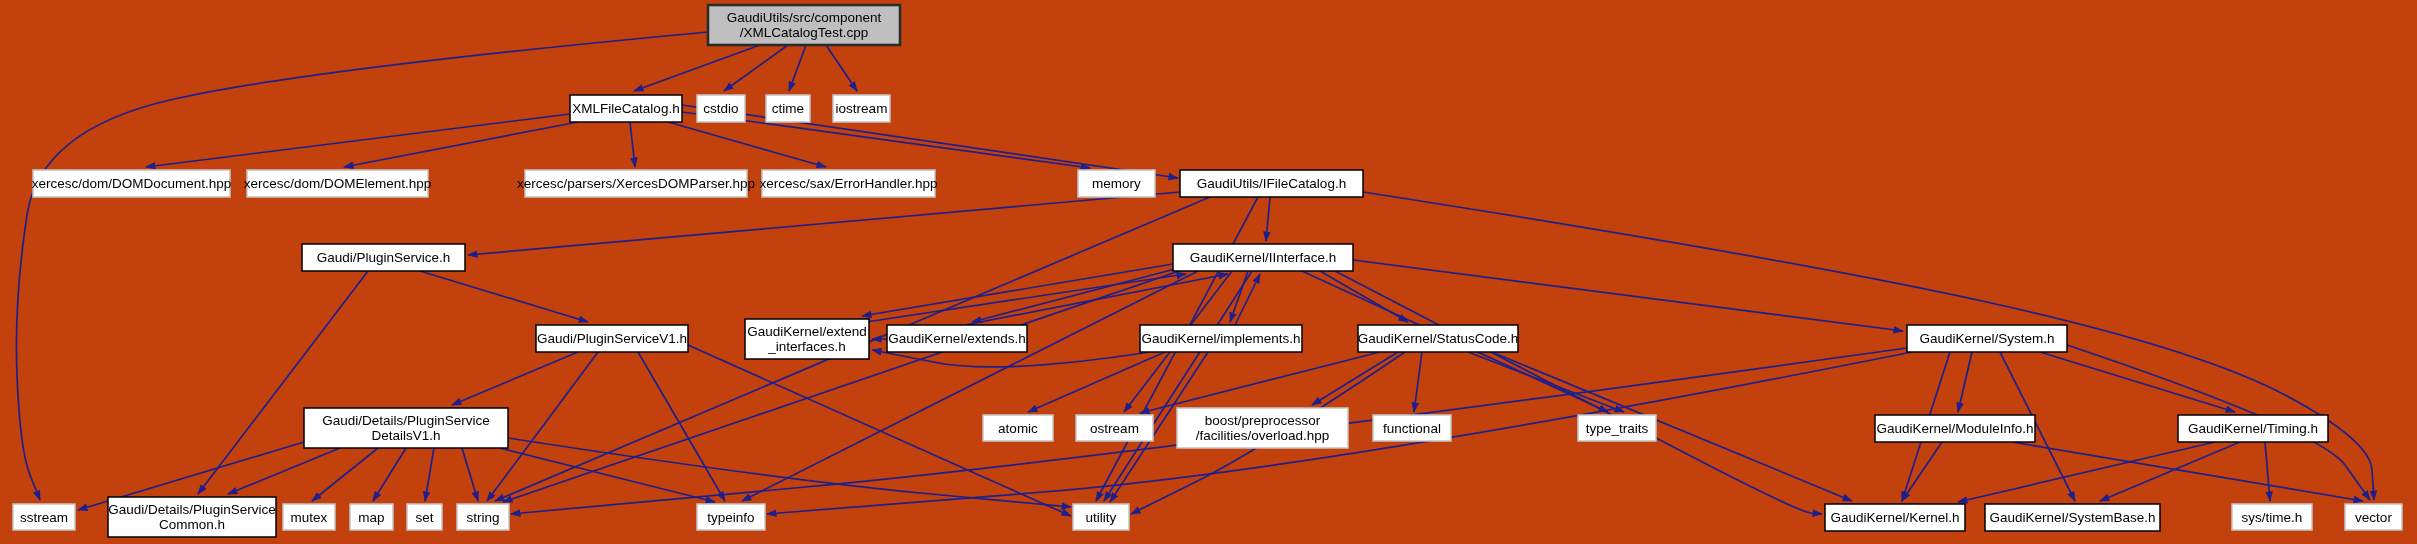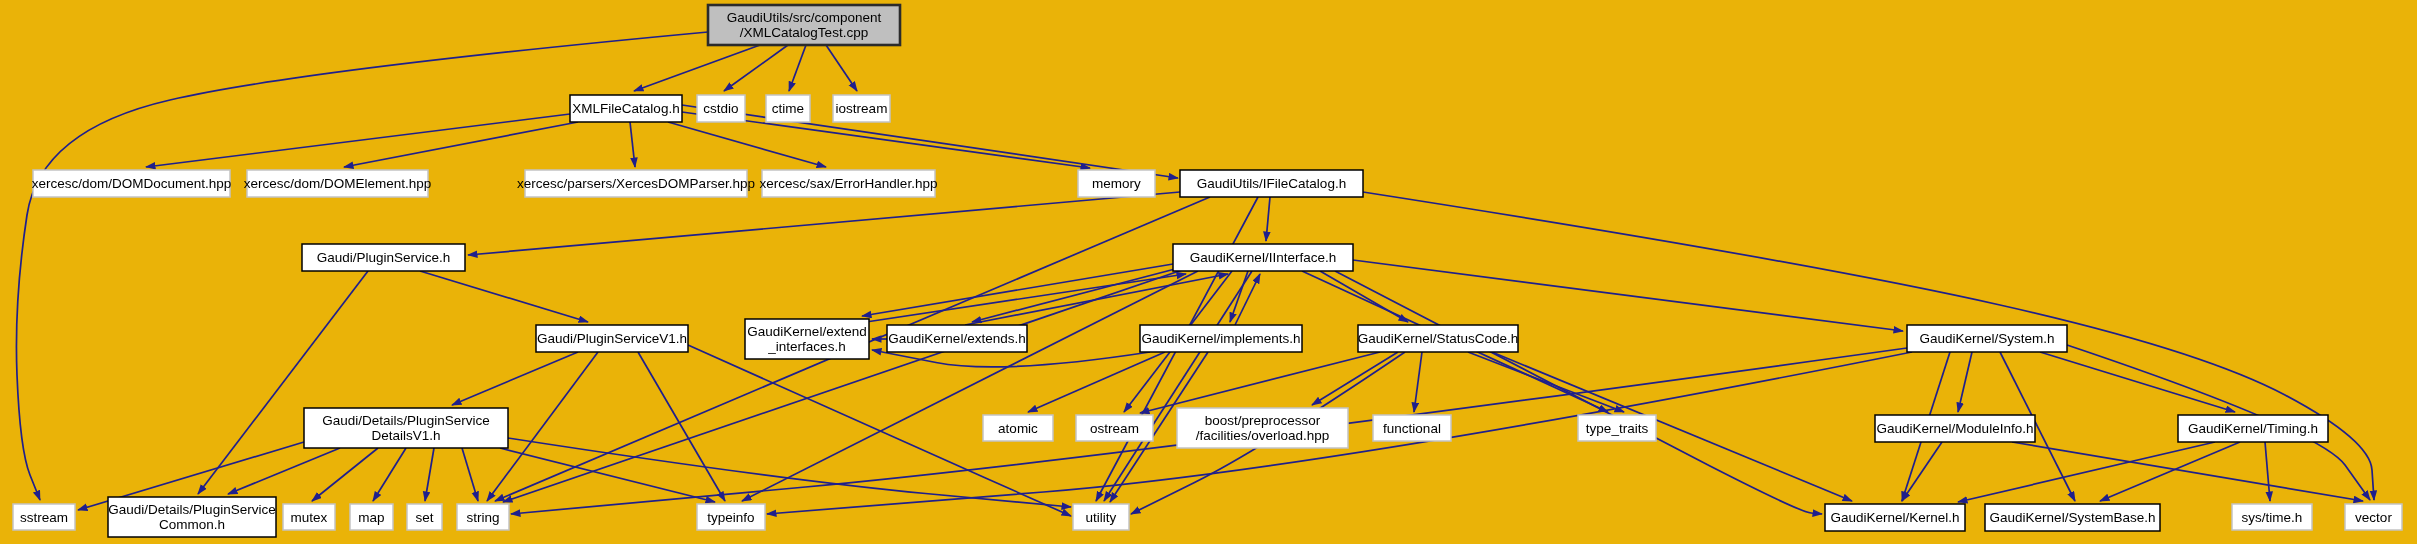--- a/index.html
+++ b/index.html
@@ -1,16 +1,16 @@
 <!DOCTYPE html>
 <html><head>
 <meta charset="utf-8">
 <style>
   html,body{margin:0;padding:0;background:#ffffff;}
-  .stage{position:relative;width:2417px;height:544px;background:#eab308;overflow:hidden;text-decoration:underline;}
+  .stage{position:relative;width:2417px;height:544px;background:#c2410c;overflow:hidden;text-decoration:underline;}
   svg{display:block;}
   .edge{fill:none;stroke:#1f1f8c;stroke-width:1.7px;}
   .node-rect-plain{fill:#ffffff;stroke:#c3c3c3;stroke-width:1.5px;}
   .node-rect-linked{fill:#ffffff;stroke:#000000;stroke-width:1.5px;}
   .node-rect-current{fill:#bfbfbf;stroke:#2b2b2b;stroke-width:2.6px;}
   .node-label{font-family:"Liberation Sans","DejaVu Sans",sans-serif;font-size:13.5px;fill:#000000;text-anchor:middle;}
 </style>
 </head>
 <body>
 

